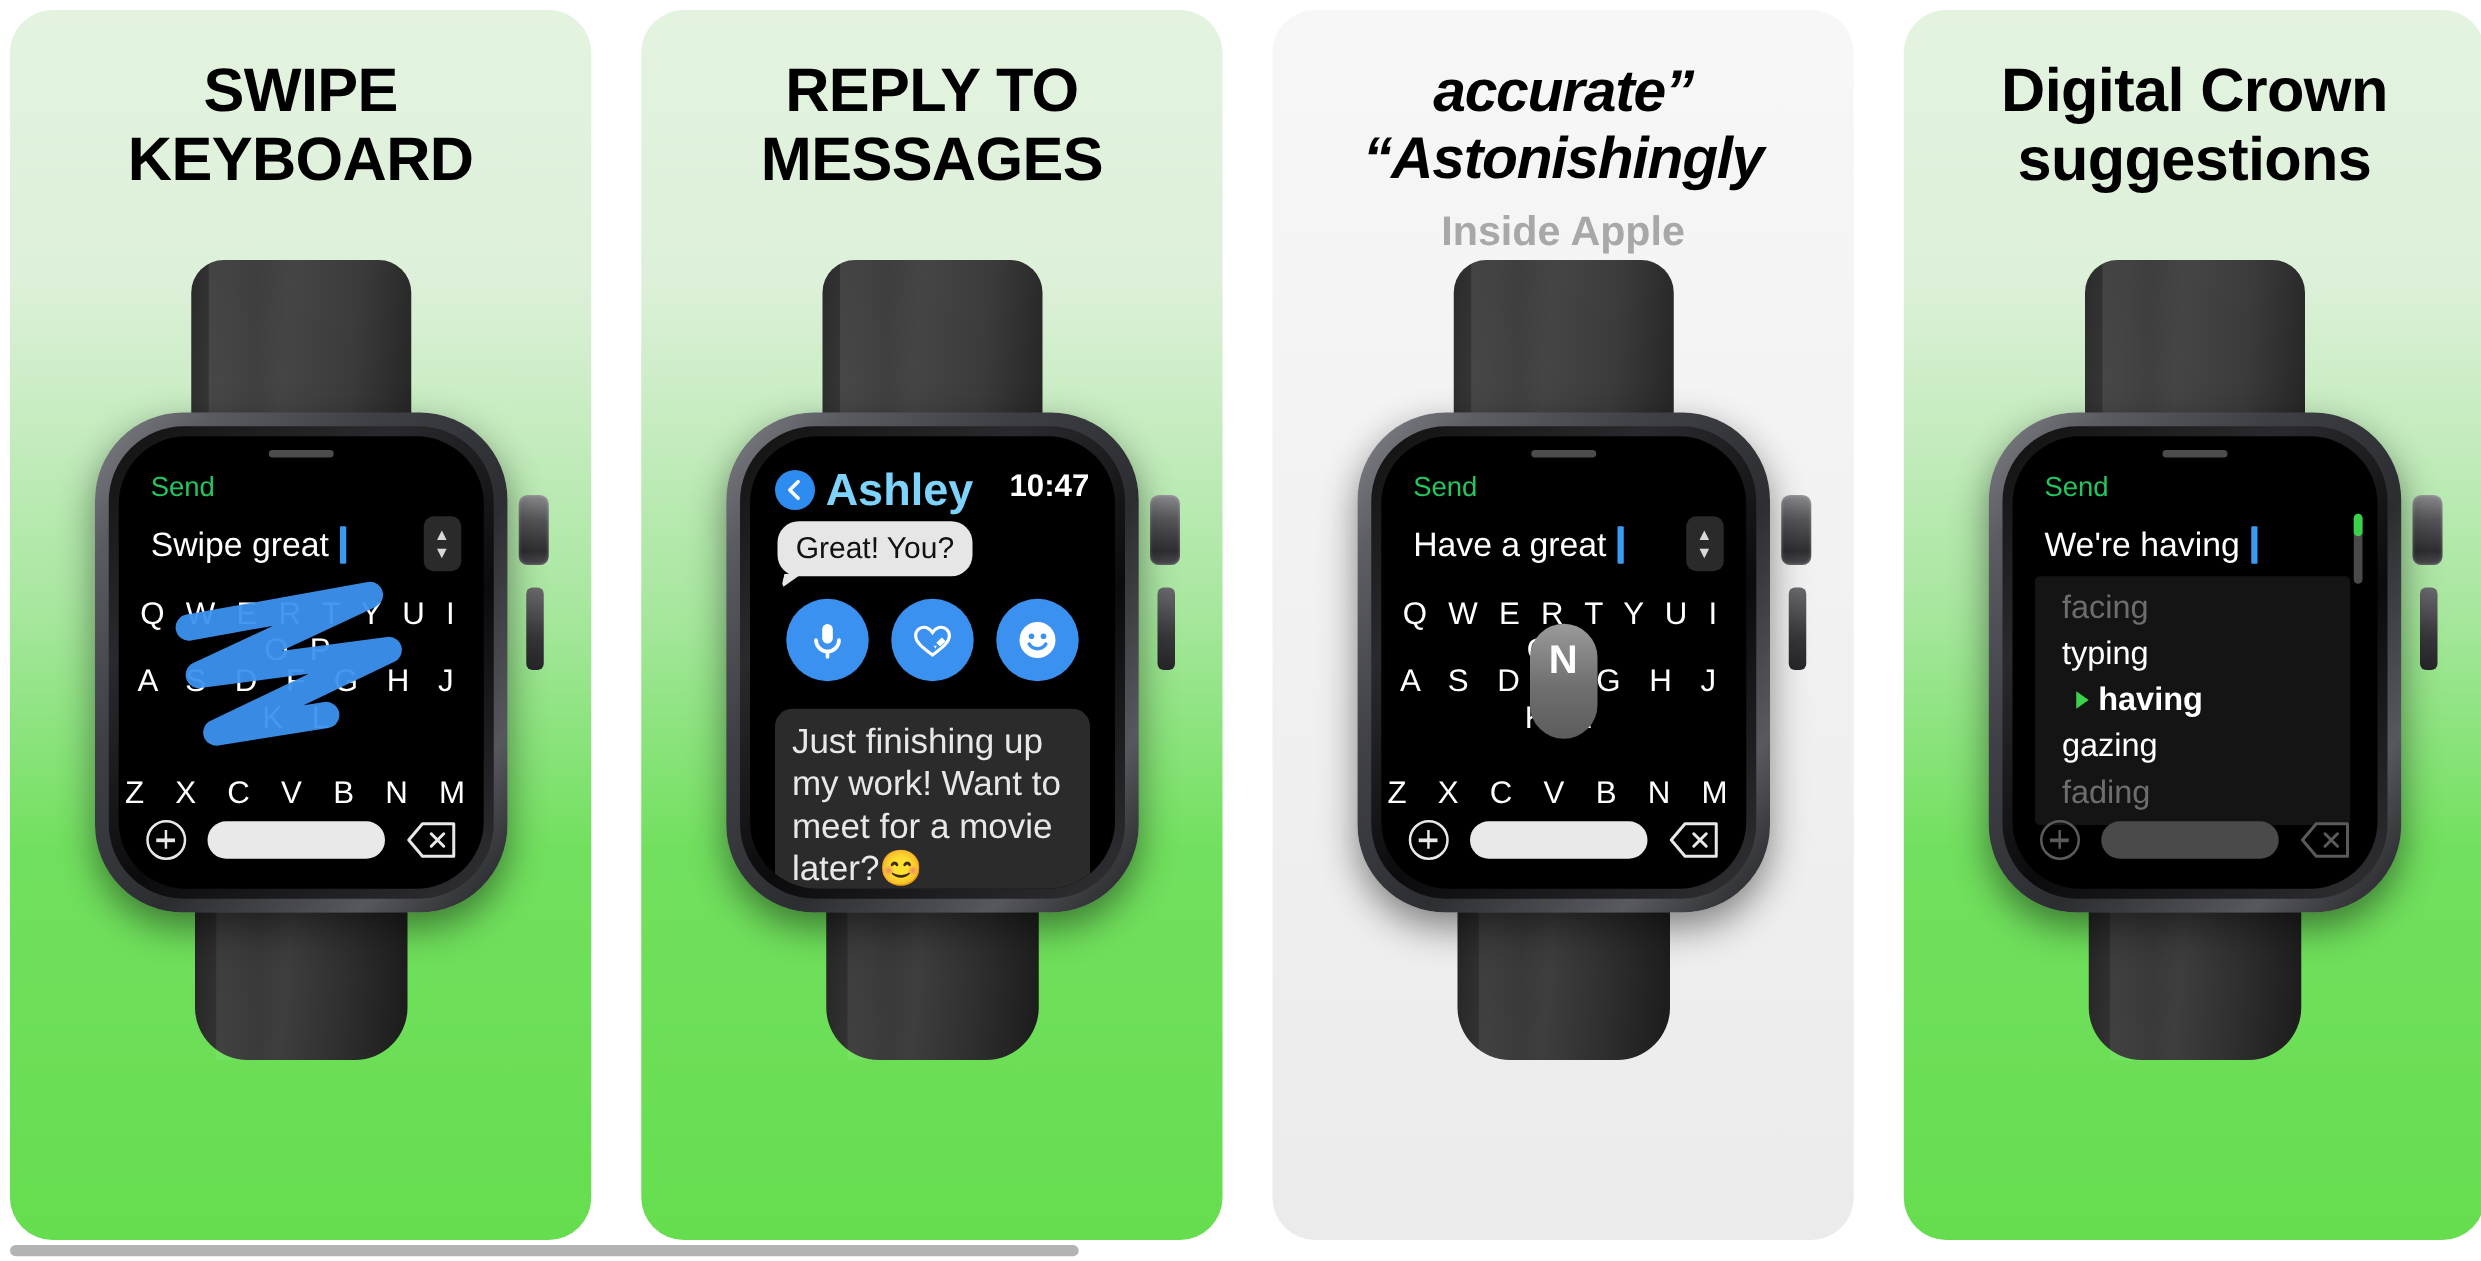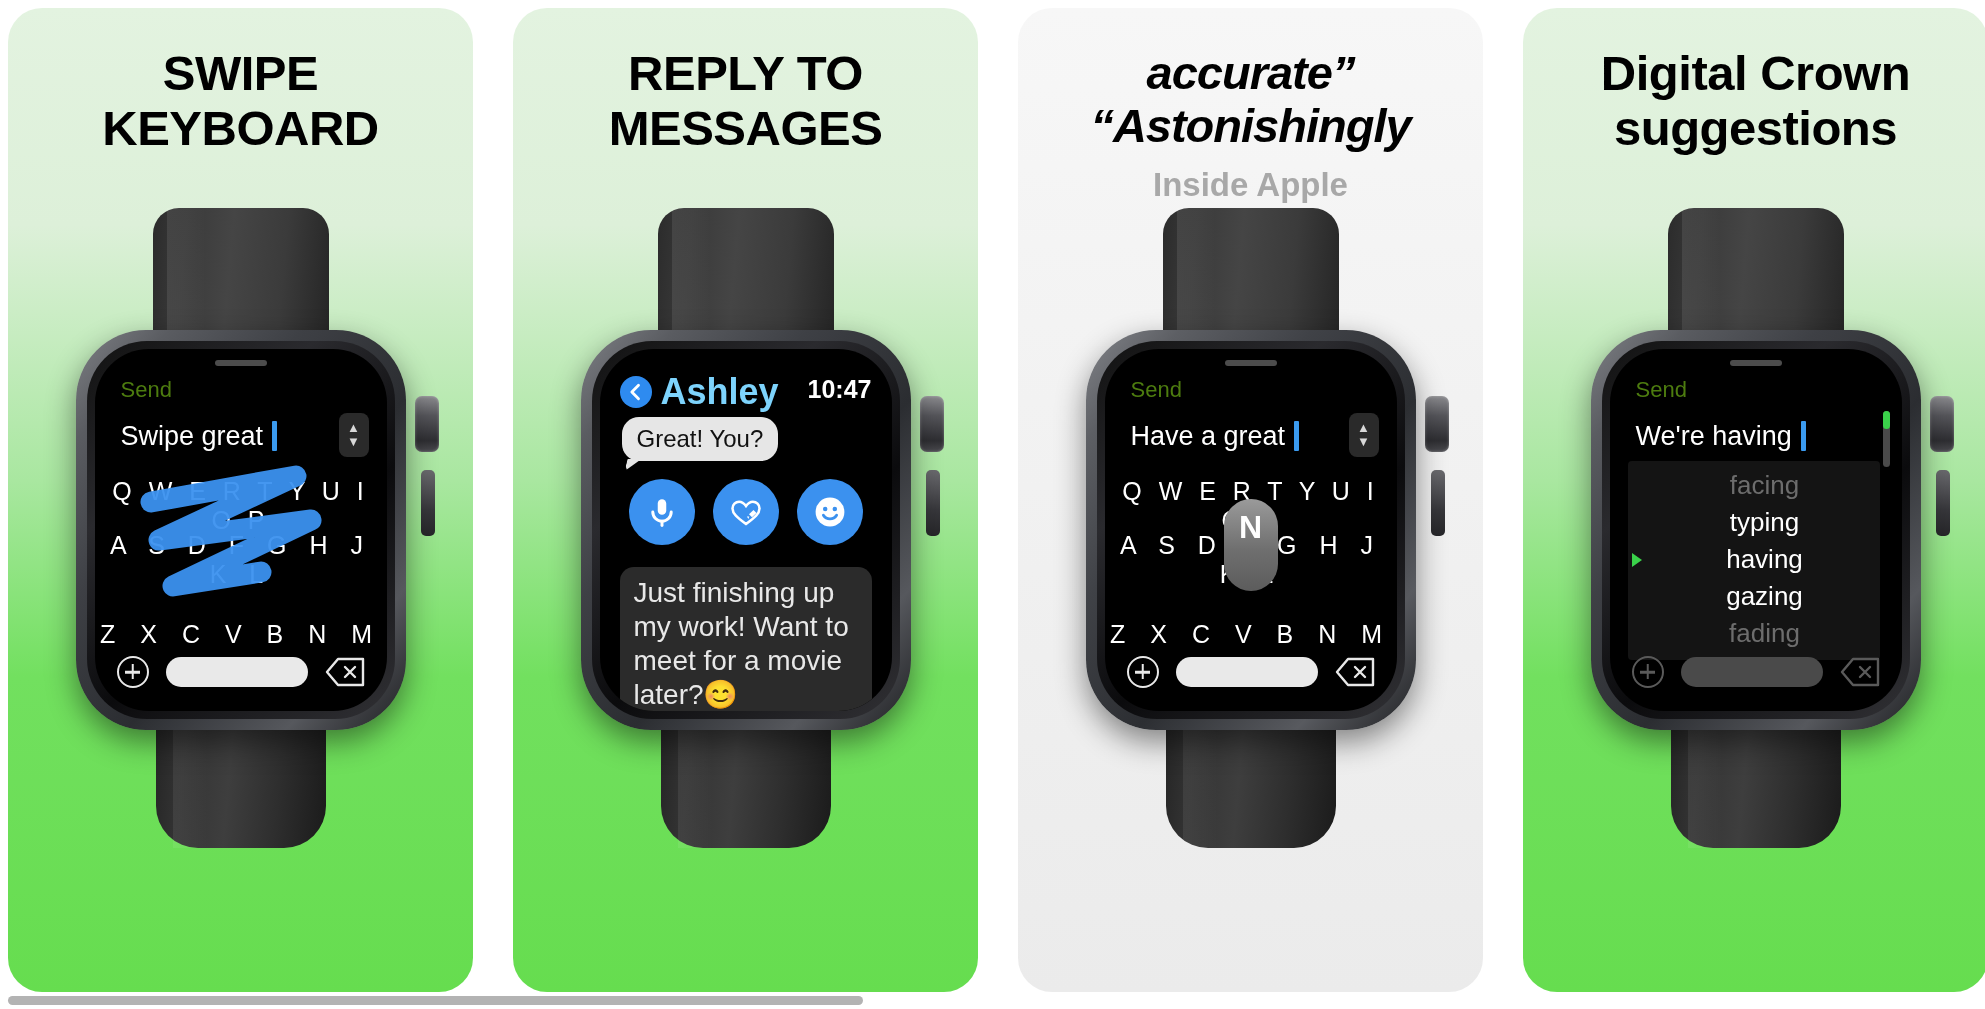--- a/index.html
+++ b/index.html
@@ -57,21 +57,21 @@
   .bezel { position:absolute; inset:11px; border-radius:60px;
       background:linear-gradient(140deg,#111 0%,#2a2a2e 30%,#0b0b0d 60%,#313135 100%); }
   .screen { position:absolute; inset:19px; border-radius:54px; background:#000;
       overflow:hidden; }
   .panel.white .case { background:linear-gradient(130deg,#83858a 0%,#5d5f64 14%,#404247 34%,#2c2e32 58%,#585a5f 82%,#202124 100%); }
 
   
   .pill { position:absolute; left:50%; transform:translateX(-50%); top:11px;
       width:52px; height:6px; border-radius:3px; background:#4c4c4c; }
 
-  .sendlbl { position:absolute; left:26px; top:28px; font-size:22px; color:#4d7c0f; font-weight:400; }
+  .sendlbl { position:absolute; left:26px; top:28px; font-size:22px; color:#22c55e; font-weight:400; }
 
   .txtline { position:absolute; left:26px; top:72px; font-size:27px; color:#fff; font-weight:400;
       white-space:nowrap; }
   .caret { display:inline-block; width:5px; height:30px; background:#3b9bf0; vertical-align:-6px;
       margin-left:9px; border-radius:1px; }
 
   
   .stepper { position:absolute; right:18px; top:64px; width:30px; height:44px; border-radius:8px;
       background:#2a2a2a; color:#d8d8d8; font-size:13px; line-height:1.05;
       display:flex; flex-direction:column; align-items:center; justify-content:center; }
@@ -125,23 +125,23 @@
       justify-content:center; gap:18px; }
   .abtn { width:66px; height:66px; border-radius:50%; background:#3b91ef;
       display:flex; align-items:center; justify-content:center; }
 
   .bubble-out { position:absolute; left:20px; right:20px; top:218px; background:#2b2b2b;
       color:#e8e8e8; border-radius:14px; padding:9px 14px; font-size:28px; line-height:1.22; }
 
   
   .sugg { position:absolute; left:18px; right:22px; top:112px; background:#141414;
       border-radius:4px; padding:6px 0 8px 0; }
-  .sugg-item { font-size:26px; padding:3px 0 3px 22px; position:relative; color:#fff;text-align:center; }
+  .sugg-item { font-size:26px; padding:3px 0 3px 22px; position:relative; color:#fff; }
   .sugg-item.dimmed { color:#6d6d6d; }
-  .sugg-item.active { font-weight:normal; }
+  .sugg-item.active { font-weight:bold;margin-left:29px; }
   .sugg-item.active:before { content:""; position:absolute; left:4px; top:12px;
       border-left:10px solid #3ad24a; border-top:7px solid transparent;
       border-bottom:7px solid transparent; }
 
   
   .keypop { position:absolute; left:50%; transform:translateX(-50%); top:150px;
       width:54px; height:92px; border-radius:27px 27px 27px 27px;
       background:linear-gradient(180deg,#9a9a9a,#6f6f6f 55%,#5c5c5c);
       display:flex; align-items:flex-start; justify-content:center; padding-top:10px;
       color:#fff; font-size:32px; font-weight:bold; }

